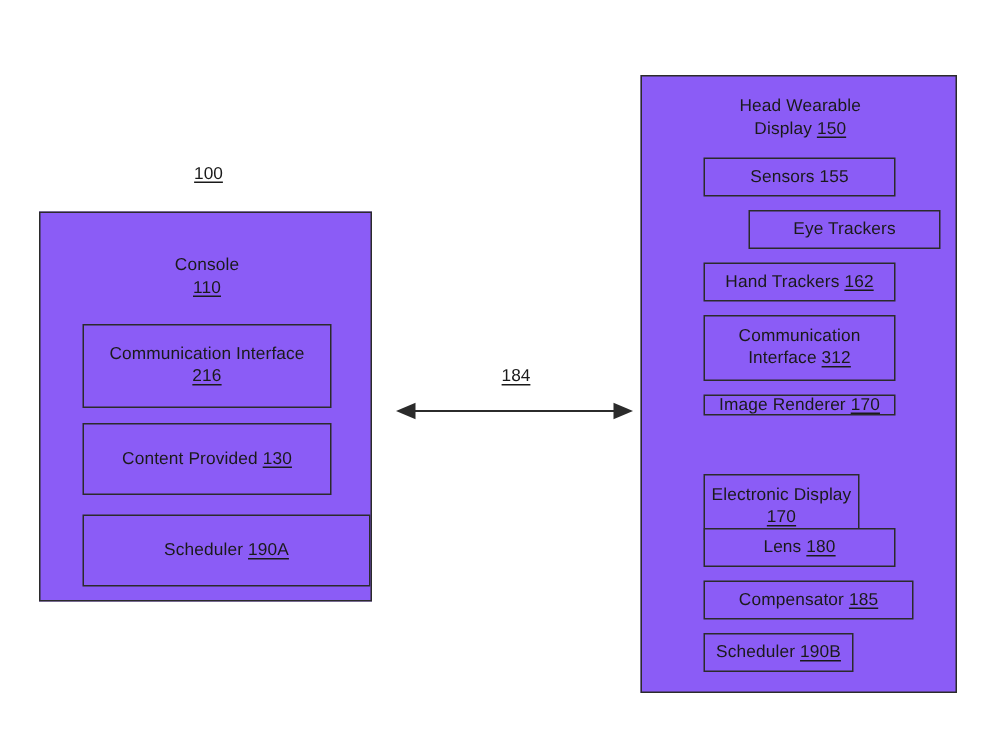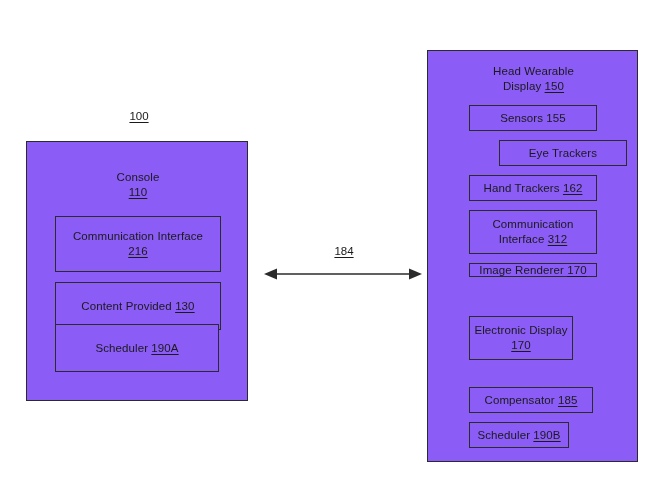--- a/index.html
+++ b/index.html
@@ -112,21 +112,21 @@
       </span>
     </div>
 
     <div class="box inner-box" id="console-module-1" style="left:28px; top:140px; width:166px; height:48px;">
       <span class="box-label">
         <span>Content Provided</span>
         <span class="ref">130</span>
       </span>
     </div>
 
-    <div class="box inner-box" id="console-module-2" style="left:28px; top:182px; width:164px; height:48px;">
+    <div class="box inner-box" id="console-module-2" style="left:28px; top:201px; width:192px; height:48px;">
       <span class="box-label">
         <span>Scheduler</span>
         <span class="ref">190A</span>
       </span>
     </div>
   </div>
 
   <div id="connector-label" style="left:311px; top:244px; width:66px;">
     <span class="ref">184</span>
   </div>
@@ -179,22 +179,28 @@
       </span>
     </div>
 
     <div class="box inner-box" id="hwd-module-5" style="left:41px; top:248px; width:104px; height:44px;margin-top:17px;">
       <span class="box-label two-line">
         <span>Electronic Display</span><br>
         <span class="ref">170</span>
       </span>
     </div>
 
-
-    <div class="box inner-box" id="hwd-module-7" style="left:41px; top:336px; width:124px; height:26px;">
+    <div class="box inner-box" id="hwd-module-6" style="left:41px; top:301px; width:128px; height:26px;">
+      <span class="box-label">
+        <span>Lens</span>
+        <span class="ref">180</span>
+      </span>
+    </div>
+
+    <div class="box inner-box" id="hwd-module-7" style="left:41px; top:336px; width:140px; height:26px;">
       <span class="box-label">
         <span>Compensator</span>
         <span class="ref">185</span>
       </span>
     </div>
 
     <div class="box inner-box" id="hwd-module-8" style="left:41px; top:371px; width:100px; height:26px;">
       <span class="box-label">
         <span>Scheduler</span>
         <span class="ref">190B</span>

